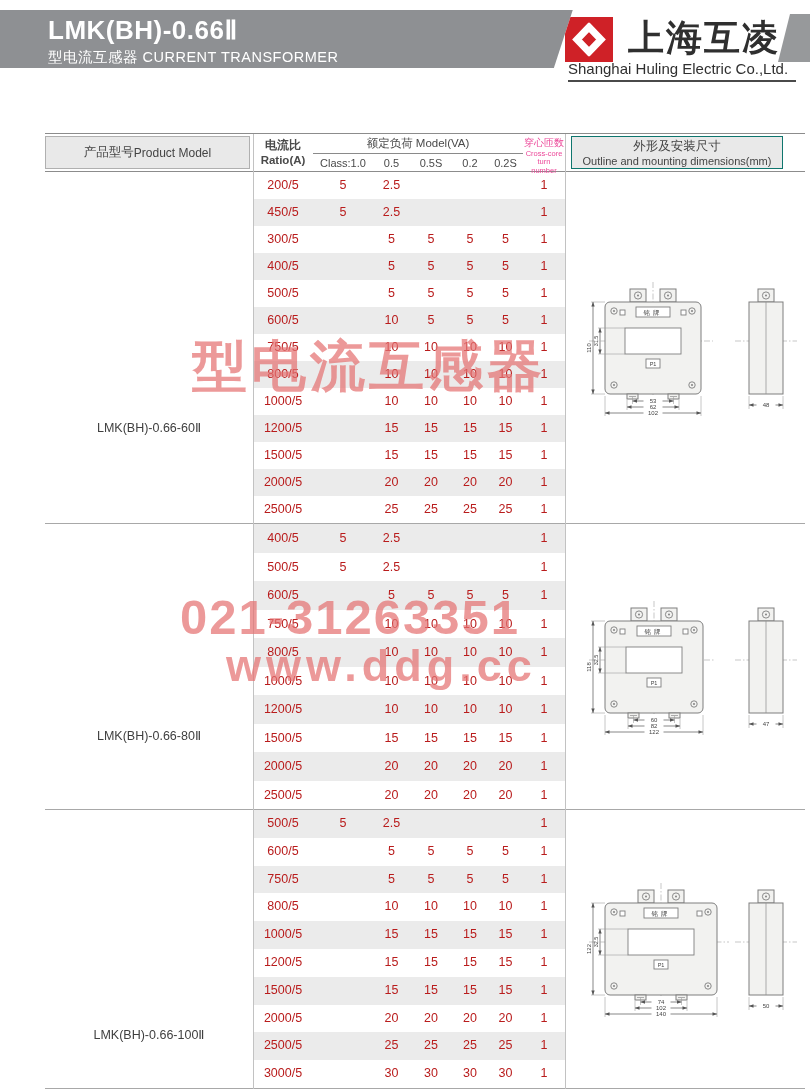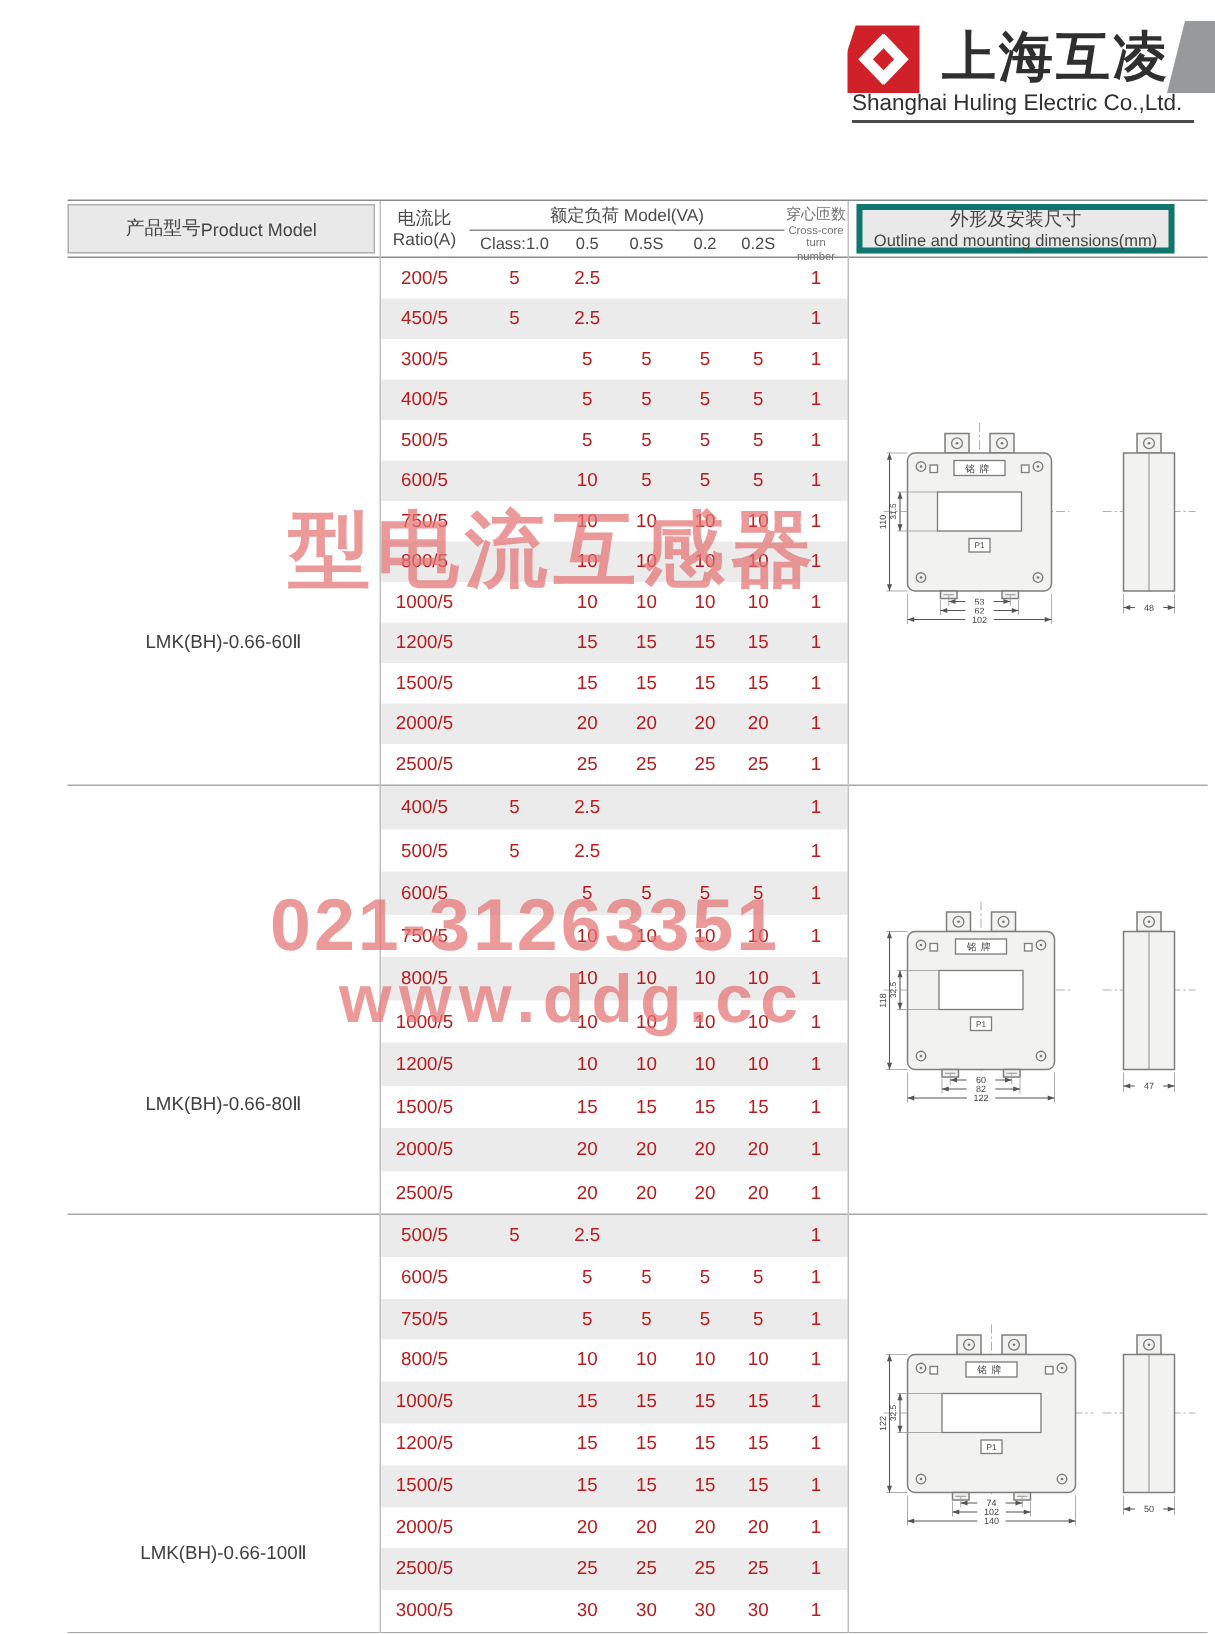--- a/index.html
+++ b/index.html
@@ -20,30 +20,30 @@
   
   .table { position:absolute; left:45px; top:133px; width:760px; border-top:1px solid #8c8c8c; }
   .vline { position:absolute; top:0; bottom:0; width:1px; background:#c2c2c2; }
   .vline.v1 { left:208px; } .vline.v2 { left:520px; }
 
   .thead { display:flex; height:38px; border-bottom:1px solid #8c8c8c; }
   .product-box { width:205px; margin:2px 3px 2px 0; background:#e9e9e9; border:1px solid #b0b0b0;
                  display:flex; flex-direction:row; justify-content:center; align-items:center; color:#444; }
   .product-box .cn { font-size:12.5px; } .product-box .en { font-size:12px; }
   .mid-head { position:relative; width:312px; color:#4a4a4a; }
-  .ratio-head { position:absolute; left:0; top:3px; width:60px; text-align:center; }
+  .ratio-head { position:absolute; left:0; top:3px; width:60px; text-align:center;font-weight:bold; }
   .ratio-head .cn { font-size:12px; } .ratio-head .en { font-size:11.5px; }
   .burden-title { position:absolute; left:60px; top:2px; width:210px; text-align:center; font-size:11.5px; }
   .burden-rule { position:absolute; left:60px; top:19px; width:210px; border-top:1px solid #8a8a8a; }
   .class-row { position:absolute; left:60px; top:21px; width:210px; display:flex; font-size:11px; line-height:16px; }
   .class-row .cc0{width:60px} .class-row .cc1{width:37px} .class-row .cc2{width:42px} .class-row .cc3{width:36px} .class-row .cc4{width:35px}
   .class-row span { text-align:center; }
-  .turns-head { position:absolute; left:270px; top:2px; width:42px; text-align:center; color:#737373; }
+  .turns-head { position:absolute; left:270px; top:2px; width:42px; text-align:center; color:#ec4899; }
   .turns-head .cn { font-size:10px; } .turns-head .en { font-size:7.5px; line-height:1.1; }
-  .outline-box { width:212px; margin:2px 0 2px 6px; background:#e9e9e9; border:4px solid #0f766e;
+  .outline-box { width:212px; margin:2px 0 2px 6px; background:#e9e9e9; border:1px solid #0f766e;
                  display:flex; flex-direction:column; justify-content:center; align-items:center; color:#444; }
   .outline-box .cn { font-size:12.5px; } .outline-box .en { font-size:11px; }
 
   .tgroup { display:flex; border-bottom:1px solid #a8a8a8; }
   .product-cell { width:208px; display:flex; justify-content:center; align-items:flex-end; font-size:12.5px; color:#3f3f3f; }
   .g1 .product-cell { padding-bottom:88px; } .g2 .product-cell { padding-bottom:66px; } .g3 .product-cell { padding-bottom:46px; }
   .rows-wrap { width:312px; }
   .trow { display:flex; color:#b91c1c; font-size:12.5px; }
   .g1 .trow { height:27px; line-height:27px; }
   .g2 .trow { height:28.5px; line-height:28.5px; }
@@ -67,20 +67,24 @@
   .wm { position:absolute; color:#e57373; opacity:0.72; font-weight:bold; white-space:nowrap; pointer-events:none; z-index:5; }
   .wm1 { left:192px; top:330px; font-size:55px; letter-spacing:4px; }
   .wm2 { left:180px; top:589px; font-size:49px; letter-spacing:2px; }
   .wm3 { left:226px; top:640px; font-size:45px; letter-spacing:5px; }
 </style>
 </head>
 <body>
 
 <div class="page">
 
+  <div class="band">
+    <div class="band-title">LMK(BH)-0.66Ⅱ</div>
+    <div class="band-sub">型电流互感器 CURRENT TRANSFORMER</div>
+  </div>
   <div class="logo-panel">
     <div class="gray-tail"></div>
     <div class="logo-mark">
       <svg width="48" height="45" viewBox="0 0 48 45">
         <path d="M26 8 L12 22.5 L26 37" stroke="#fff" stroke-width="7" fill="none"></path>
         <path d="M22 8 L36 22.5 L22 37" stroke="#fff" stroke-width="7" fill="none"></path>
       </svg>
     </div>
     <div class="company-cn">上海互凌</div>
     <div class="company-en">Shanghai Huling Electric Co.,Ltd.</div>

